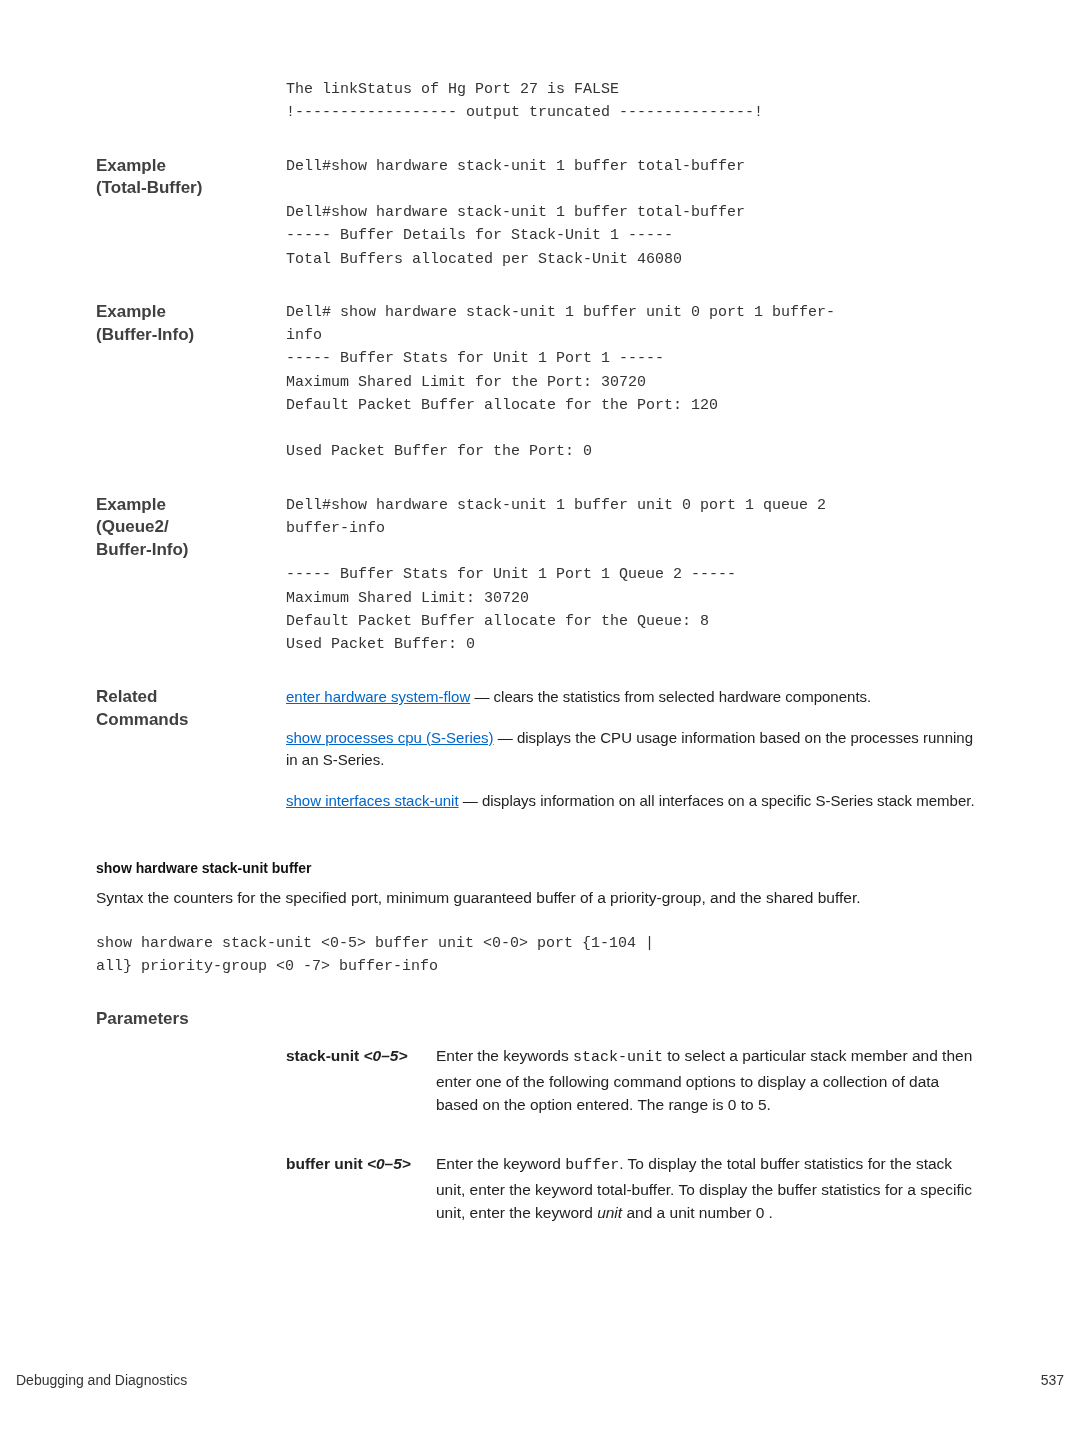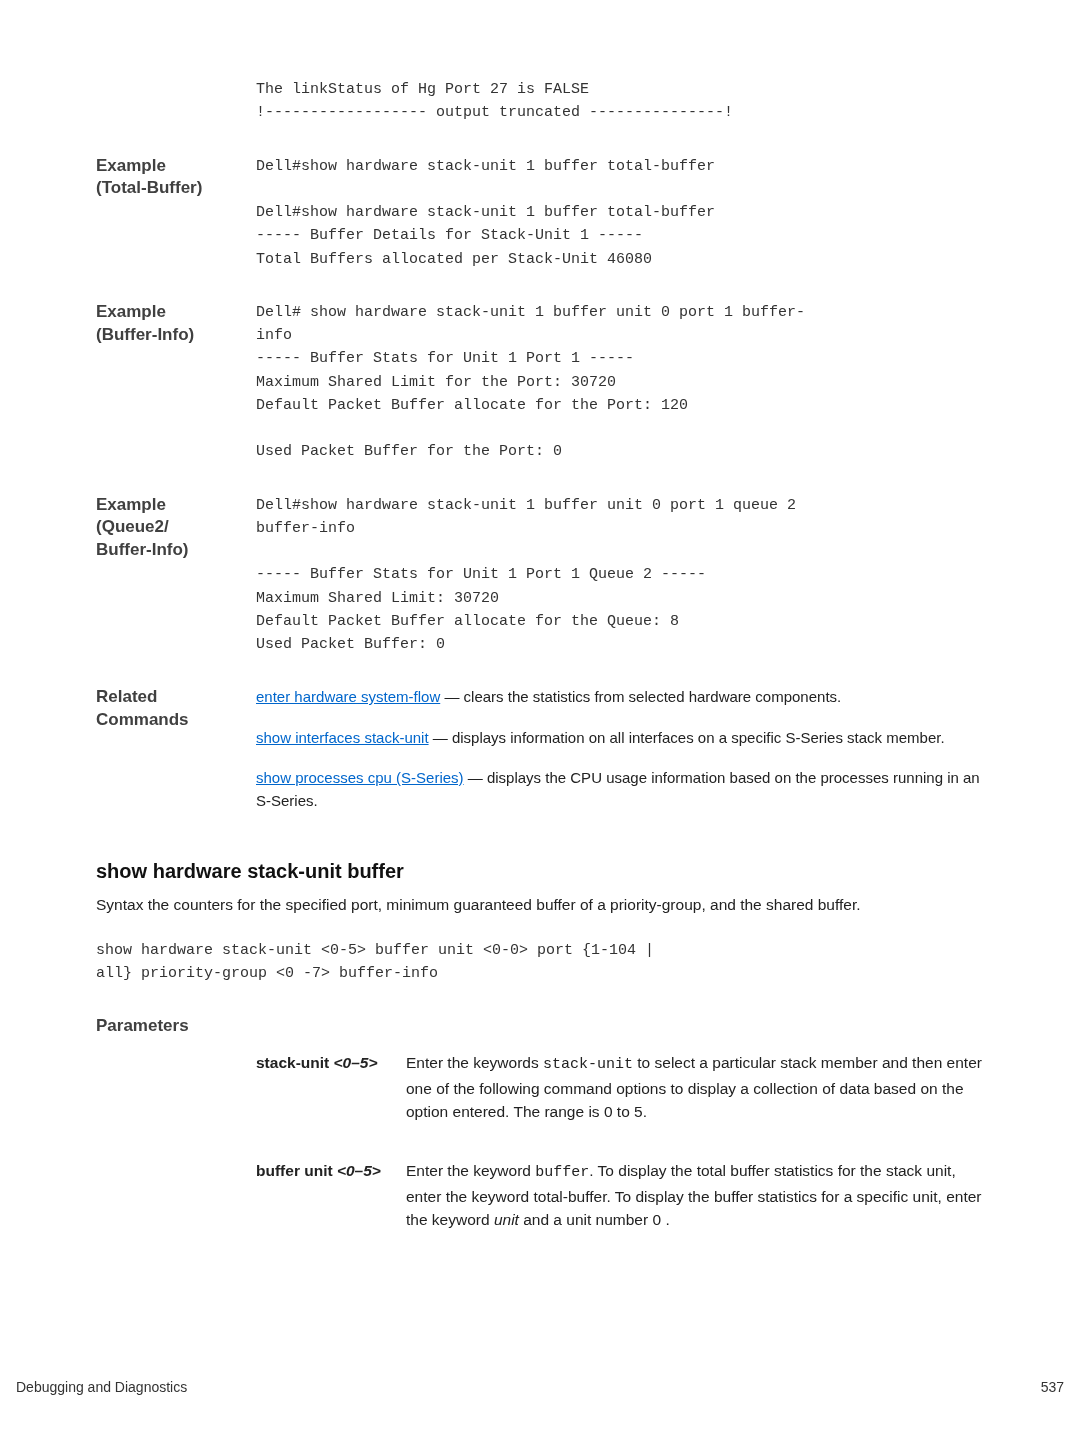--- a/index.html
+++ b/index.html
@@ -1,24 +1,24 @@
 <!DOCTYPE html>
 <html><head>
 <meta charset="utf-8">
 <style>
   * { box-sizing: border-box; margin: 0; padding: 0; }
   html, body { width: 1080px; background: #fff; font-family: "Segoe UI", "Helvetica Neue", Arial, sans-serif; color: #222; }
   .page { padding: 78px 96px 60px 96px; }
-  .row { display: flex; margin-bottom: 30px; }
+  .row { display: flex; margin-bottom: 30px; gap: 30px; }
   .label-col { flex: 0 0 160px; font-weight: 600; font-size: 17px; line-height: 1.35; color:#404040; }
   .content-col { flex: 1; font-size: 15px; line-height: 1.5; }
   .mono { font-family: "Courier New", Courier, monospace; white-space: pre; font-size: 15px; line-height: 1.55; color:#333; }
   .link { color: #0066cc; text-decoration: underline; }
   .para { margin-bottom: 18px; }
-  h2.section-title { font-size: 20px; font-weight: 600; margin-top: 26px; margin-bottom: 10px; color:#111; }
+  h2.section-title { font-size: 14px; font-weight: 600; margin-top: 26px; margin-bottom: 10px; color:#111; }
   .section-desc { font-size: 15.5px; line-height: 1.5; margin-bottom: 22px; }
   .param-row { display:flex; margin-bottom: 18px; margin-top: 36px; }
   .param-name { flex: 0 0 150px; font-weight: 600; font-size: 15.5px; }
   .param-name .ital { font-style: italic; font-weight:600; }
   .param-desc { flex:1; font-size:15.5px; line-height:1.5; }
   .kw { font-family: "Courier New", Courier, monospace; font-size: 15px; }
   .ital { font-style: italic; }
   .footer { position: relative; margin-top: 60px; display:flex; justify-content: space-between; font-size: 14px; color:#333; padding: 0 16px;}
 </style>
 </head>
@@ -73,22 +73,22 @@
 Used Packet Buffer: 0</div>
         </div>
       </div>
     </div>
 
   <div class="row">
     <div class="label-col" id="related-label" style="white-space: pre-line;">Related
 Commands</div>
     <div class="content-col" id="related-items">
         <div class="para"><span class="link">enter hardware system-flow</span> — clears the statistics from selected hardware components.</div>
+        <div class="para"><span class="link">show processes cpu (S-Series)</span> — displays the CPU usage information based on the processes running in an S-Series.</div>
         <div class="para"><span class="link">show interfaces stack-unit</span> — displays information on all interfaces on a specific S-Series stack member.</div>
-        <div class="para"><span class="link">show processes cpu (S-Series)</span> — displays the CPU usage information based on the processes running in an S-Series.</div>
       </div>
   </div>
 
   <h2 class="section-title">show hardware stack-unit buffer</h2>
   <p class="section-desc">Syntax the counters for the specified port, minimum guaranteed buffer of a priority-group, and the shared buffer.</p>
 
   <div class="row">
     <div class="content-col">
       <div class="mono">show hardware stack-unit &lt;0-5&gt; buffer unit &lt;0-0&gt; port {1-104 |
 all} priority-group &lt;0 -7&gt; buffer-info</div>

